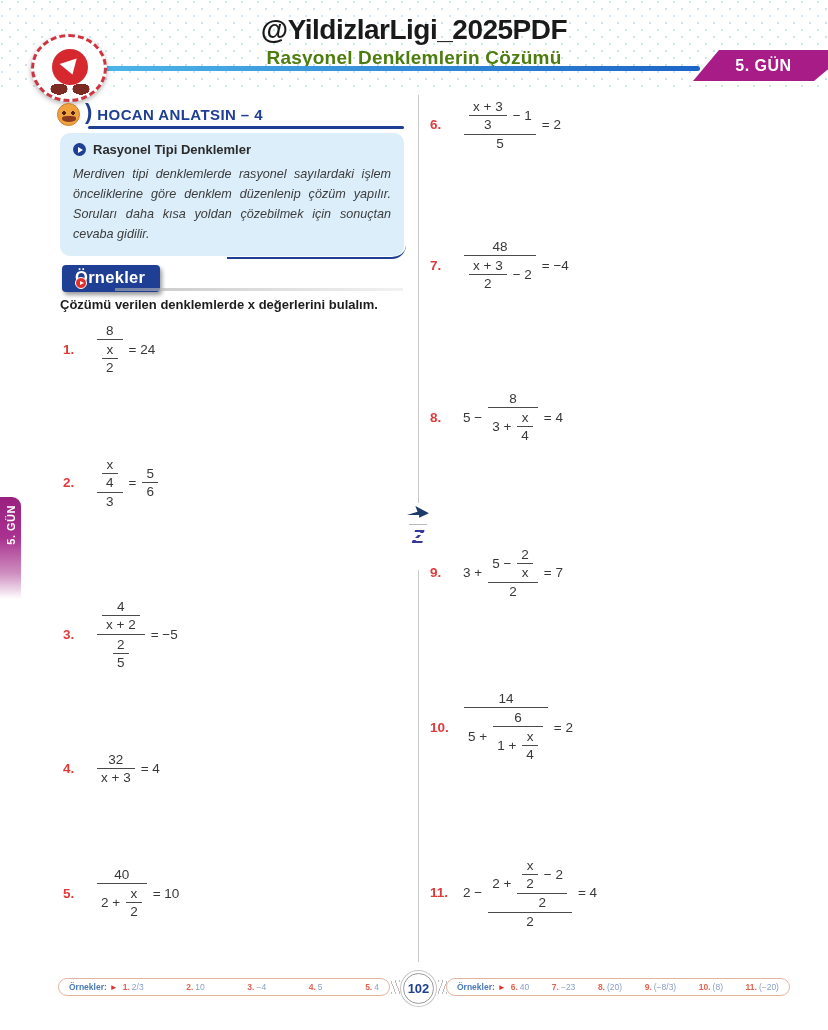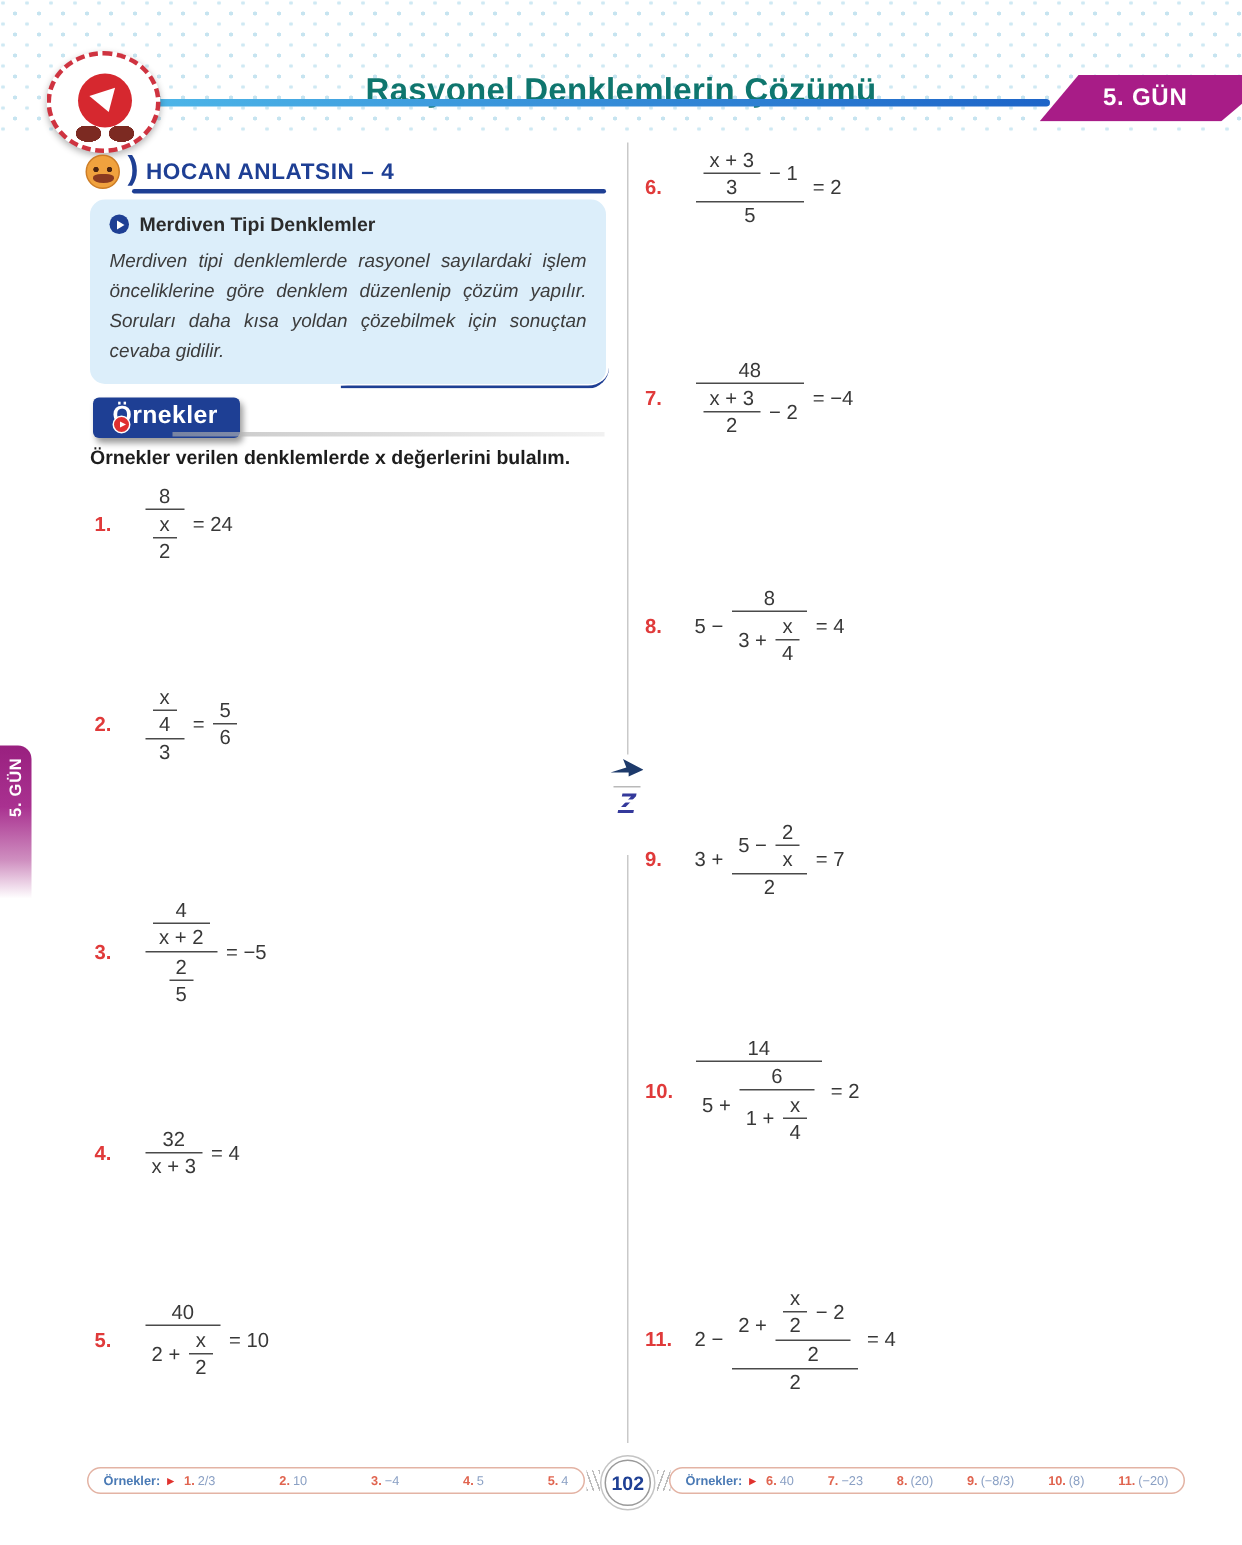--- a/index.html
+++ b/index.html
@@ -17,21 +17,21 @@
       radial-gradient(circle,#cfe9f3 1.1px, rgba(255,255,255,0) 1.4px);
     background-size:16px 14px,16px 14px;
     background-position:2px 2px,10px 9px;
   }
   .handle-title {
     position:absolute; left:0; top:14px; width:828px; text-align:center;
     font-size:28px; font-weight:700; color:#1a1a1a; letter-spacing:-0.5px;
   }
   .subtitle {
     position:absolute; left:0; top:47px; width:828px; text-align:center;
-    font-size:22px; font-weight:700; color:#0f766e; letter-spacing:0.2px;
+    font-size:19px; font-weight:700; color:#4d7c0f; letter-spacing:0.2px;
   }
   .header-line {
     position:absolute; left:96px; top:66px; width:604px; height:5px; border-radius:3px;
     background:linear-gradient(to right,#4db6e8,#1d64c8);
   }
   .day-badge {
     position:absolute; left:693px; top:50px; width:135px; height:31px;
     background:#a81c87;
     clip-path:polygon(26px 0, 100% 0, 100% 62%, 121px 100%, 0 100%);
     display:flex; align-items:center; justify-content:center;
@@ -186,20 +186,21 @@
   .sparkle { position:absolute; top:980px; width:9px; height:14px;
     background:repeating-linear-gradient(70deg,#bdbdbd 0 1px,rgba(255,255,255,0) 1px 4px); }
   .sparkle.l { left:391px; } .sparkle.r { left:438px; transform:scaleX(-1); }
 </style>
 </head>
 <body>
 
 <div class="page">
 
   <div class="dots-band"></div>
+  <div class="handle-title">@YildizlarLigi_2025PDF</div>
   <div class="subtitle">Rasyonel Denklemlerin Çözümü</div>
   <div class="header-line"></div>
   <div class="day-badge">
     <span>5. GÜN</span>
   </div>
   <div class="brand-logo">
     <div class="ring"></div>
     <div class="core">
         <div class="tri"></div>
       </div>
@@ -226,31 +227,31 @@
     <span class="paren">)</span>
     <span class="hocan-title">HOCAN ANLATSIN – 4</span>
   </div>
   <div class="hocan-line"></div>
 
   <div class="infobox">
     <div class="infobox-titlerow">
       <div class="topic-icon">
           <b></b>
         </div>
-      <div class="infobox-title">Merdiven Tipi Denklemler</div>
+      <div class="infobox-title">Rasyonel Tipi Denklemler</div>
     </div>
     <div class="infobox-text">Merdiven tipi denklemlerde rasyonel sayılardaki işlem önceliklerine göre denklem düzenlenip çözüm yapılır. Soruları daha kısa yoldan çözebilmek için sonuçtan cevaba gidilir.</div>
   </div>
 
   <div class="orn-badge">
     <span>Örnekler</span>
     <span class="play"></span>
   </div>
   <div class="orn-line"></div>
-  <div class="prompt">Örnekler verilen denklemlerde x değerlerini bulalım.</div>
+  <div class="prompt">Çözümü verilen denklemlerde x değerlerini bulalım.</div>
 
   <div class="problem p1">
       <span class="pnum">1.</span>
       <span class="mrow">
         <span class="frac">
           <span class="num">
             <span class="mtxt">8</span>
           </span>
           <span class="bar"></span>
           <span class="den">

